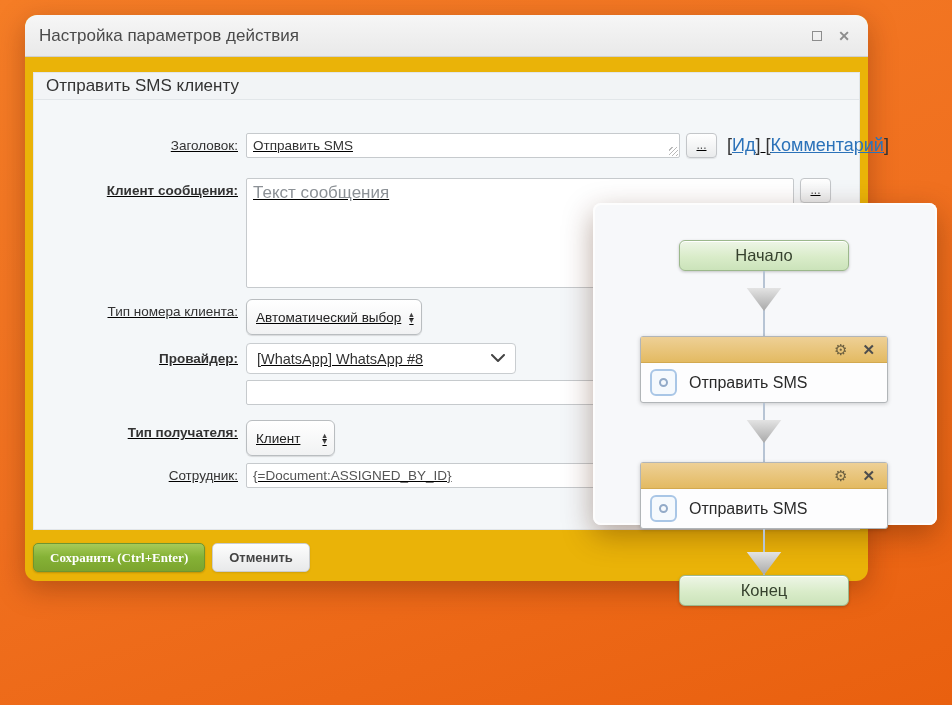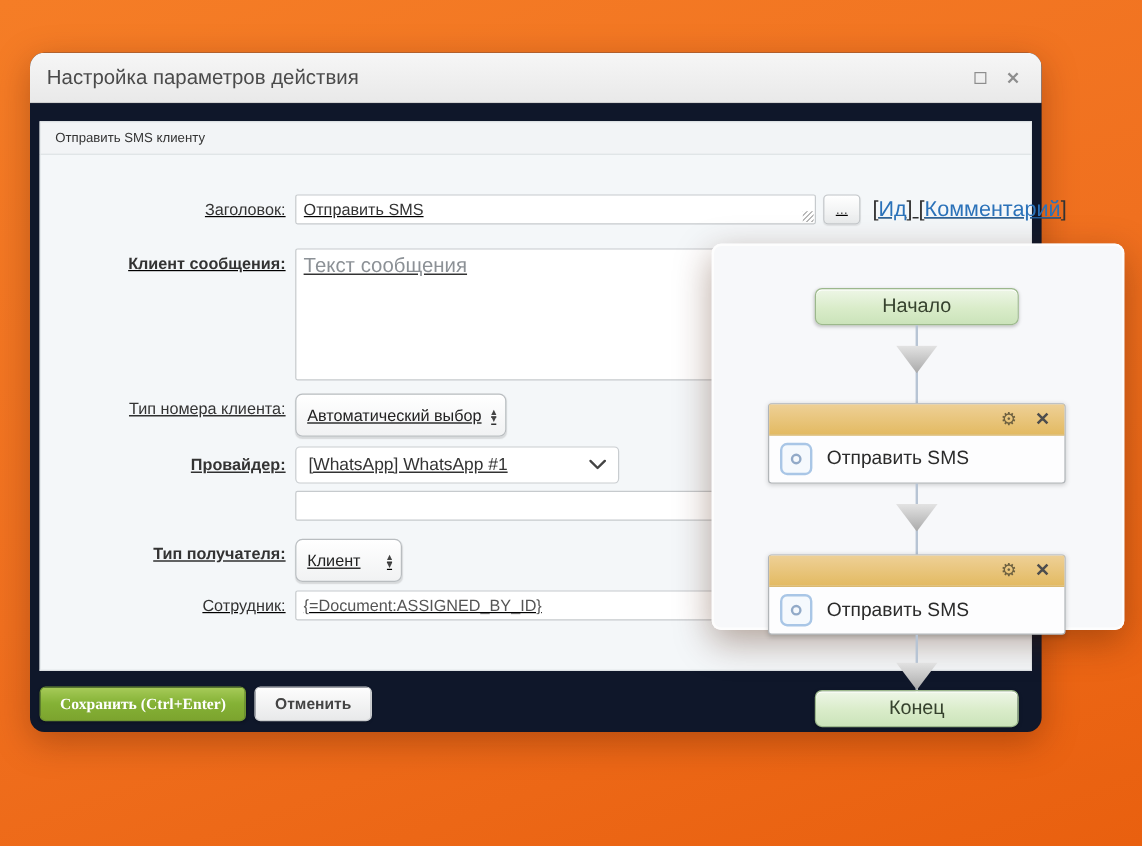--- a/index.html
+++ b/index.html
@@ -6,41 +6,40 @@
   html,body { width:952px; height:705px; overflow:hidden; }
   body {
     font-family:"Liberation Sans", sans-serif;
     background:linear-gradient(160deg,#f57d26 0%,#f0701f 50%,#e9600f 100%);
     position:relative;
   }
 
   
   .dialog {
     position:absolute; left:25px; top:15px; width:843px; height:566px;
-    background:#0f172a; border-radius:12px;
+    background:#eab308; border-radius:12px;
     box-shadow:0 8px 28px rgba(80,25,0,.35);
     z-index:1;
-    margin-top:29px;
   }
   .titlebar {
     height:42px; border-radius:12px 12px 0 0;
     background:linear-gradient(#f6f6f6,#e9e9e9);
     border-bottom:1px solid #cfcfcf;
     display:flex; align-items:center; padding:0 18px 0 14px;
   }
   .title { font-size:17px; color:#4a4a4a; }
   .win-controls { margin-left:auto; display:flex; align-items:center; gap:16px; }
   .restore-box { width:10px; height:10px; border:1.6px solid #8d8d8d; display:inline-block; cursor:pointer;}
   .win-close { font-size:14px; color:#8d8d8d; font-weight:bold; cursor:pointer; line-height:1; }
 
   .section-header {
     position:absolute; left:8px; top:57px; width:827px; height:28px;
     background:#f2f4f6; border:1px solid #e2e6e9;
     display:flex; align-items:center; padding-left:12px;
-    font-size:11px; color:#333;
+    font-size:17px; color:#333;
   }
   .form-panel {
     position:absolute; left:8px; top:85px; width:827px; height:430px;
     background:#f4f7f9; border:1px solid #e2e6e9; border-top:none;
   }
   .row { position:absolute; left:0; display:flex; align-items:flex-start;text-decoration:underline; }
   .lbl {
     width:212px; padding-right:8px; text-align:right;
     font-size:13.5px; color:#333; line-height:25px; flex:none;
   }
@@ -192,21 +191,21 @@
         <span class="stepper">
           <span>▴</span>
             <span>▾</span>
         </span>
       </div>
     </div>
 
     <div class="row" style="top:243px;">
       <div class="lbl req" style="line-height:31px;">Провайдер:</div>
       <div class="select-lg">
-        <span>[WhatsApp] WhatsApp #1</span>
+        <span>[WhatsApp] WhatsApp #8</span>
         <svg class="chev" width="14" height="9" viewBox="0 0 14 9">
           <polyline points="1,1 7,7 13,1" fill="none" stroke="#444" stroke-width="2" stroke-linecap="round" stroke-linejoin="round"></polyline>
         </svg>
       </div>
     </div>
 
     <div class="row" style="top:280px;">
       <div class="lbl"></div>
       <input class="txt" style="width: 420px;" value="">
     </div>

